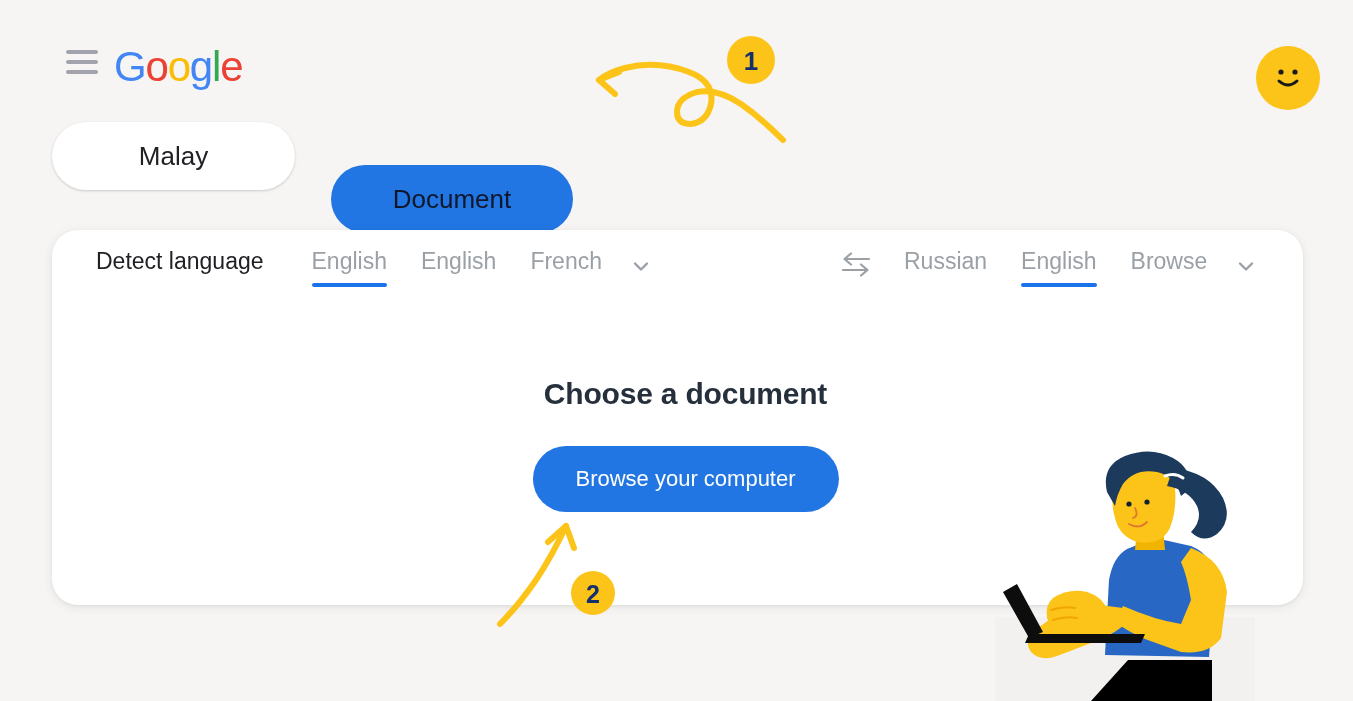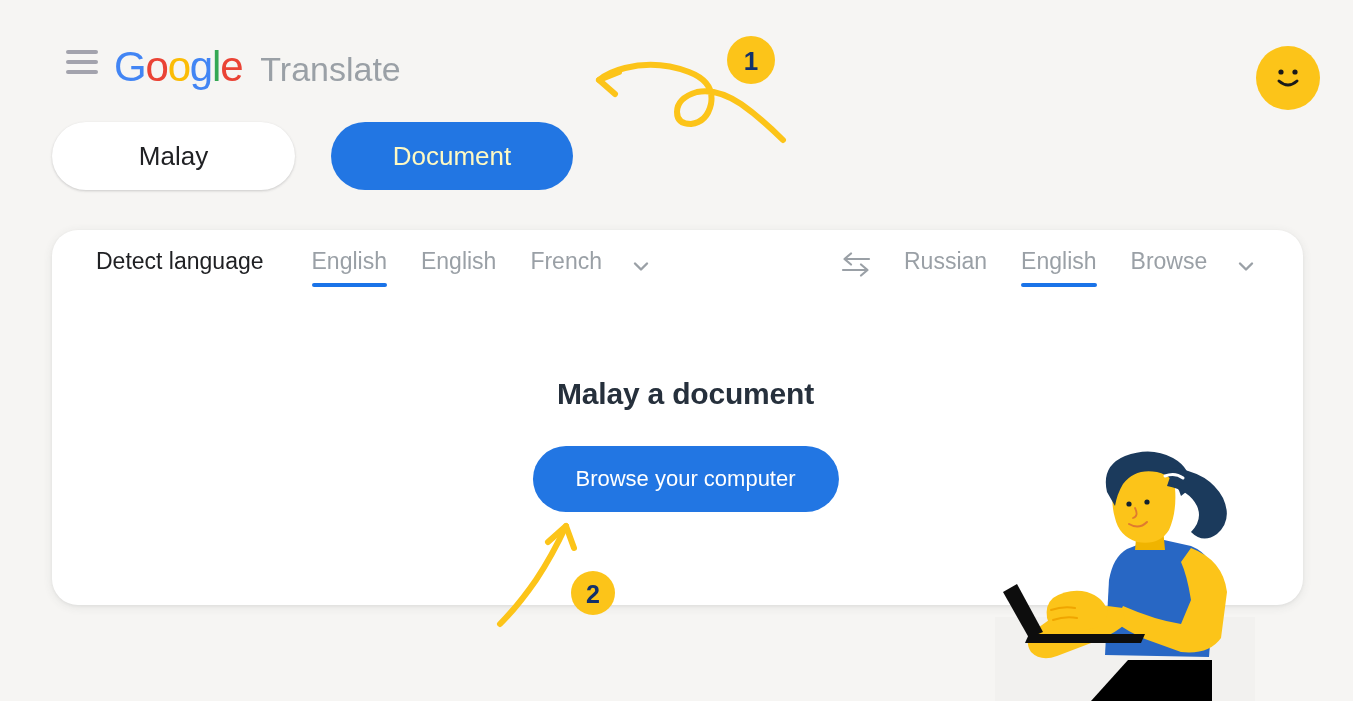--- a/index.html
+++ b/index.html
@@ -111,22 +111,23 @@
     font-family: inherit;
     padding: 0 28px;
   }
   .mode-tab.inactive {
     background: #ffffff;
     color: #202124;
     box-shadow: 0 1px 3px rgba(60,64,67,.16), 0 1px 2px rgba(60,64,67,.08);
   }
   .mode-tab.active {
     background: #2276e3;
-    color: #fef9c3;
+    color: #0f172a;
     min-width: 242px;
+    margin-top: 43px;
   }
 
   
   .card {
     position: absolute;
     left: 52px;
     top: 230px;
     width: 1251px;
     height: 375px;
     background: #ffffff;
@@ -264,21 +265,20 @@
 <div class="header">
 
   <button class="hamburger">
     <span></span>
     <span></span>
     <span></span>
   </button>
 
   <div class="brand">
     <span class="glogo"><span class="l1">G</span><span class="l2">o</span><span class="l3">o</span><span class="l4">g</span><span class="l5">l</span><span class="l6">e</span></span>
-    <span class="brand-word">Translate</span>
   </div>
 
   <button class="avatar">
     <svg width="64" height="64" viewBox="0 0 64 64">
       <circle cx="25" cy="26" r="2.6" fill="#1a1a1a"></circle>
       <circle cx="39" cy="26" r="2.6" fill="#1a1a1a"></circle>
       <path d="M23 35 Q32 43 41 35" stroke="#1a1a1a" stroke-width="3" fill="none" stroke-linecap="round"></path>
     </svg>
   </button>
 </div>
@@ -316,21 +316,21 @@
       <button class="lang-item">Browse</button>
       <button class="chev">
         <svg width="26" height="26" viewBox="0 0 26 26">
           <path d="M7 10.5 L13 16.5 L19 10.5" stroke="#9aa0a6" stroke-width="2.4" fill="none" stroke-linecap="round" stroke-linejoin="round"></path>
         </svg>
       </button>
     </div>
   </div>
 
   <div class="card-body">
-    <div class="choose-title">Malay a document</div>
+    <div class="choose-title">Choose a document</div>
     <button class="browse-btn">Browse your computer</button>
   </div>
 </div>
 
 <div class="illustration">
   <svg width="260" height="251" viewBox="0 0 260 251">
 
     <rect x="0" y="167" width="260" height="84" fill="#f2f1ef"></rect>
 
     <path d="M133 210 L217 210 L217 251 L96 251 Z" fill="#000000"></path>

